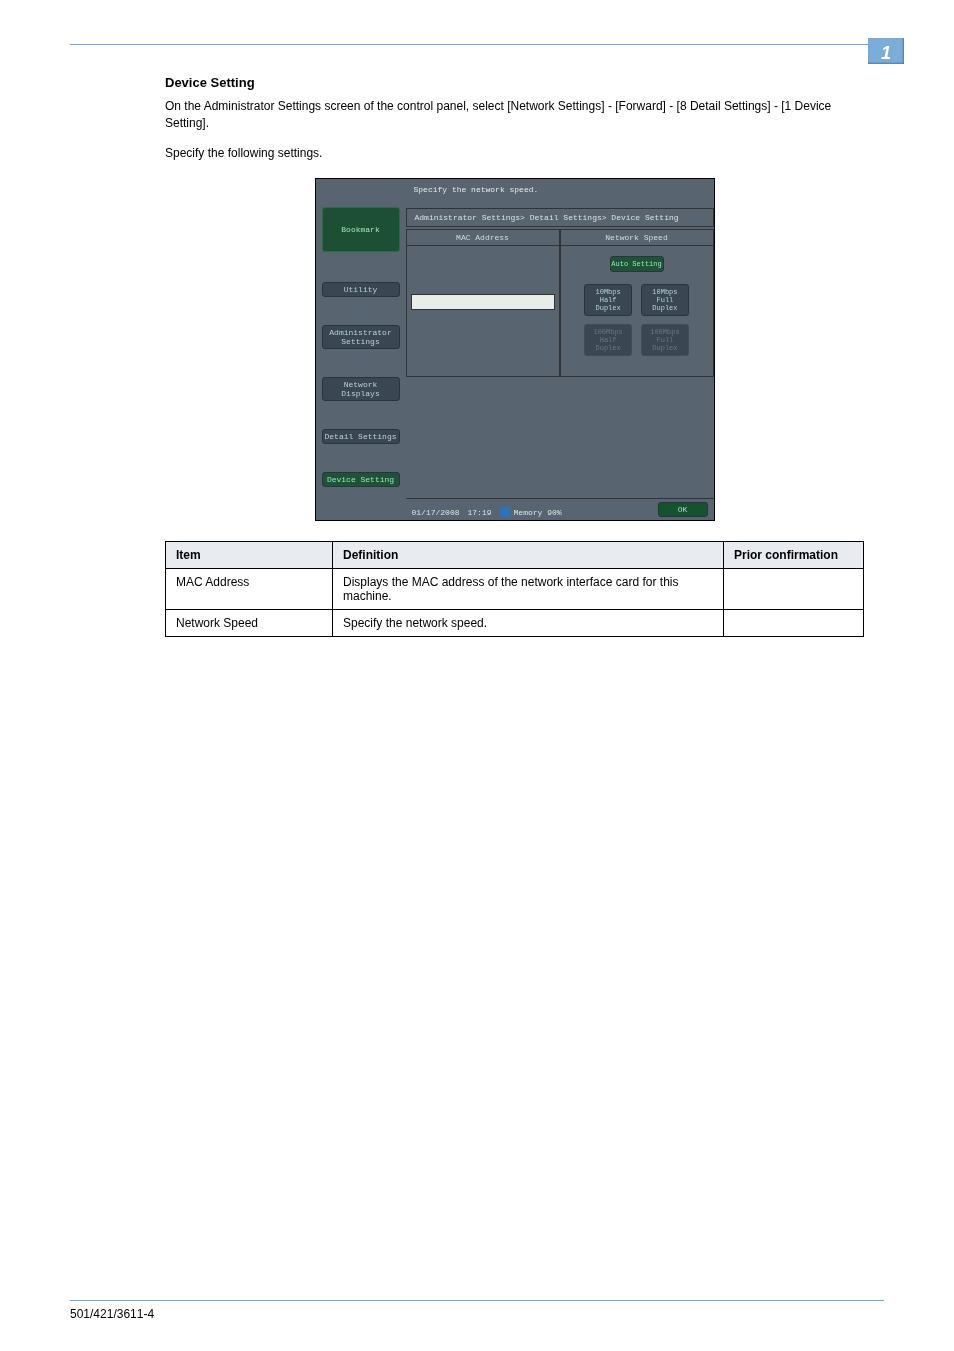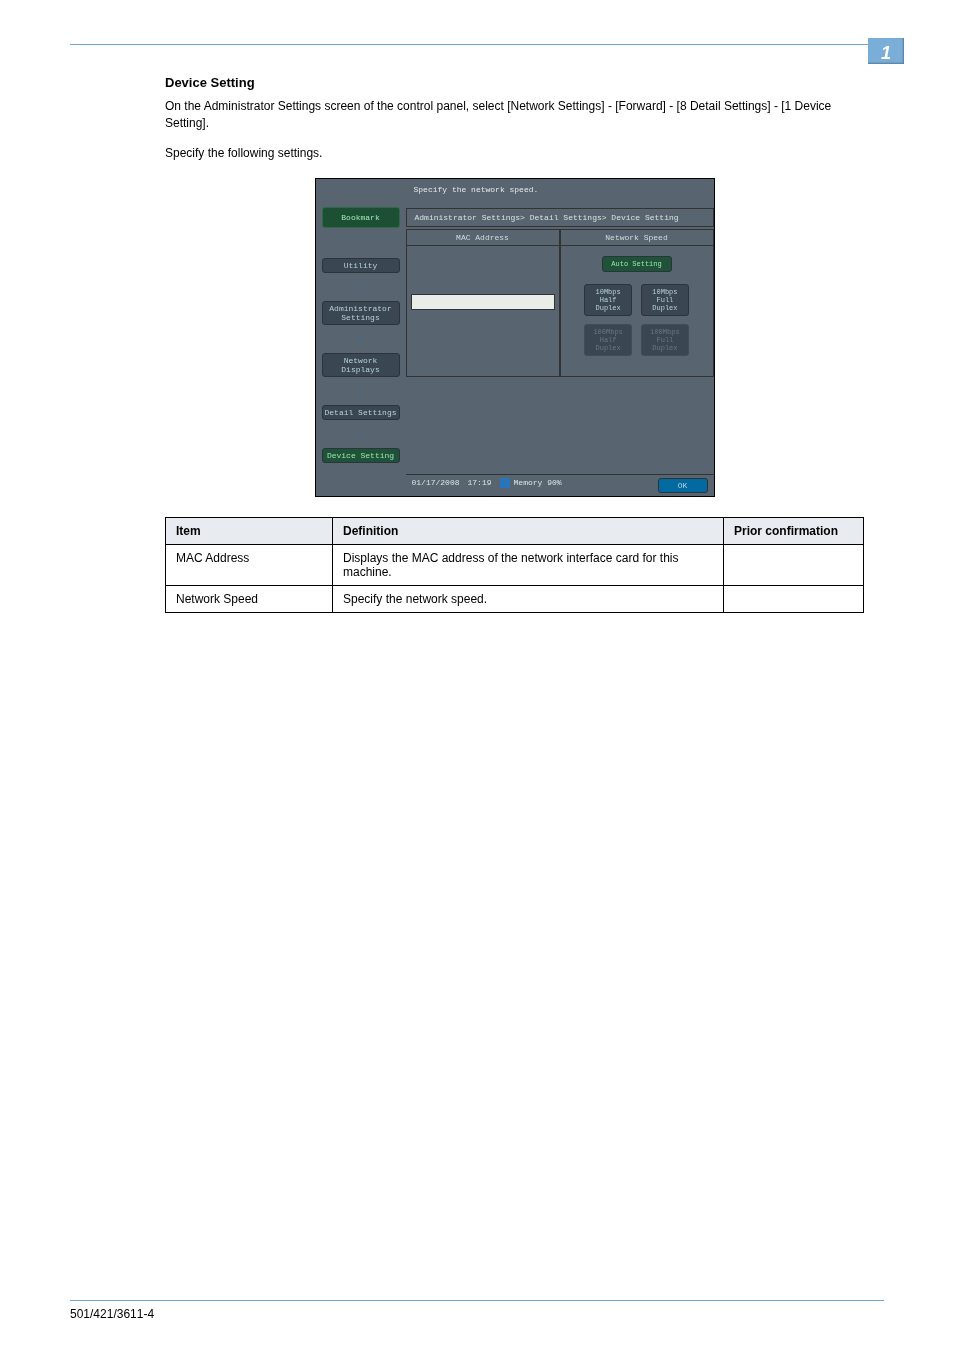--- a/index.html
+++ b/index.html
@@ -78,21 +78,21 @@
     margin-left: 90px;
   }
   .panel::after { content:""; display:block; clear:both; }
   .panel-msg {
     padding: 6px 8px 12px 8px;
     color: #e8e8e8;
   }
   .panel-bookmark {
     margin: 28px 6px 6px 6px;
     text-align: center;
-    padding: 5px 0;
+    padding: 17px 0;
     background: #1d4f34;
     color: #9fe6b5;
     border: 1px solid #2f6a47;
     border-radius: 3px;
   }
   .panel-nav-block {
     margin-top: 30px;
   }
   .panel-nav {
     margin: 11px 6px;
@@ -164,29 +164,29 @@
   }
   .net-btn.dis {
     color: #6a7681;
     border-color: #444c54;
   }
   .panel-footer {
     clear: both;
     border-top: 1px solid #333;
     padding: 3px 6px;
     display: flex;
-    align-items: flex-start;
+    align-items: flex-end;
     gap: 8px;
   }
   .panel-footer .ok-btn {
     margin-left: auto;
     width: 50px;
     text-align: center;
     padding: 2px 0;
-    background: #0369a1;
+    background: #14532d;
     border: 1px solid #2b333b;
     border-radius: 3px;
     color: #b7d2d6;
   }
   .swatch {
     width: 10px; height: 10px;
     background: #2a74bb; display:inline-block;
   }
   
   .spec-table {
@@ -262,21 +262,21 @@
         <div class="panel-cols">
           <div class="panel-col">
             <div class="panel-col-header">MAC Address</div>
             <div class="panel-col-body">
               <div class="mac-display"></div>
             </div>
           </div>
           <div class="panel-col">
             <div class="panel-col-header">Network Speed</div>
             <div class="panel-col-body" style="text-align:center;">
-              <div class="net-btn on" style="width:70px;">Auto Setting</div>
+              <div class="net-btn on" style="width:54px;">Auto Setting</div>
               <div style="height:8px;"></div>
               <div class="net-btn">10Mbps Half Duplex</div>
               <div class="net-btn">10Mbps Full Duplex</div>
               <div style="height:4px;"></div>
               <div class="net-btn dis">100Mbps Half Duplex</div>
               <div class="net-btn dis">100Mbps Full Duplex</div>
             </div>
           </div>
         </div>
         <div class="panel-footer">

